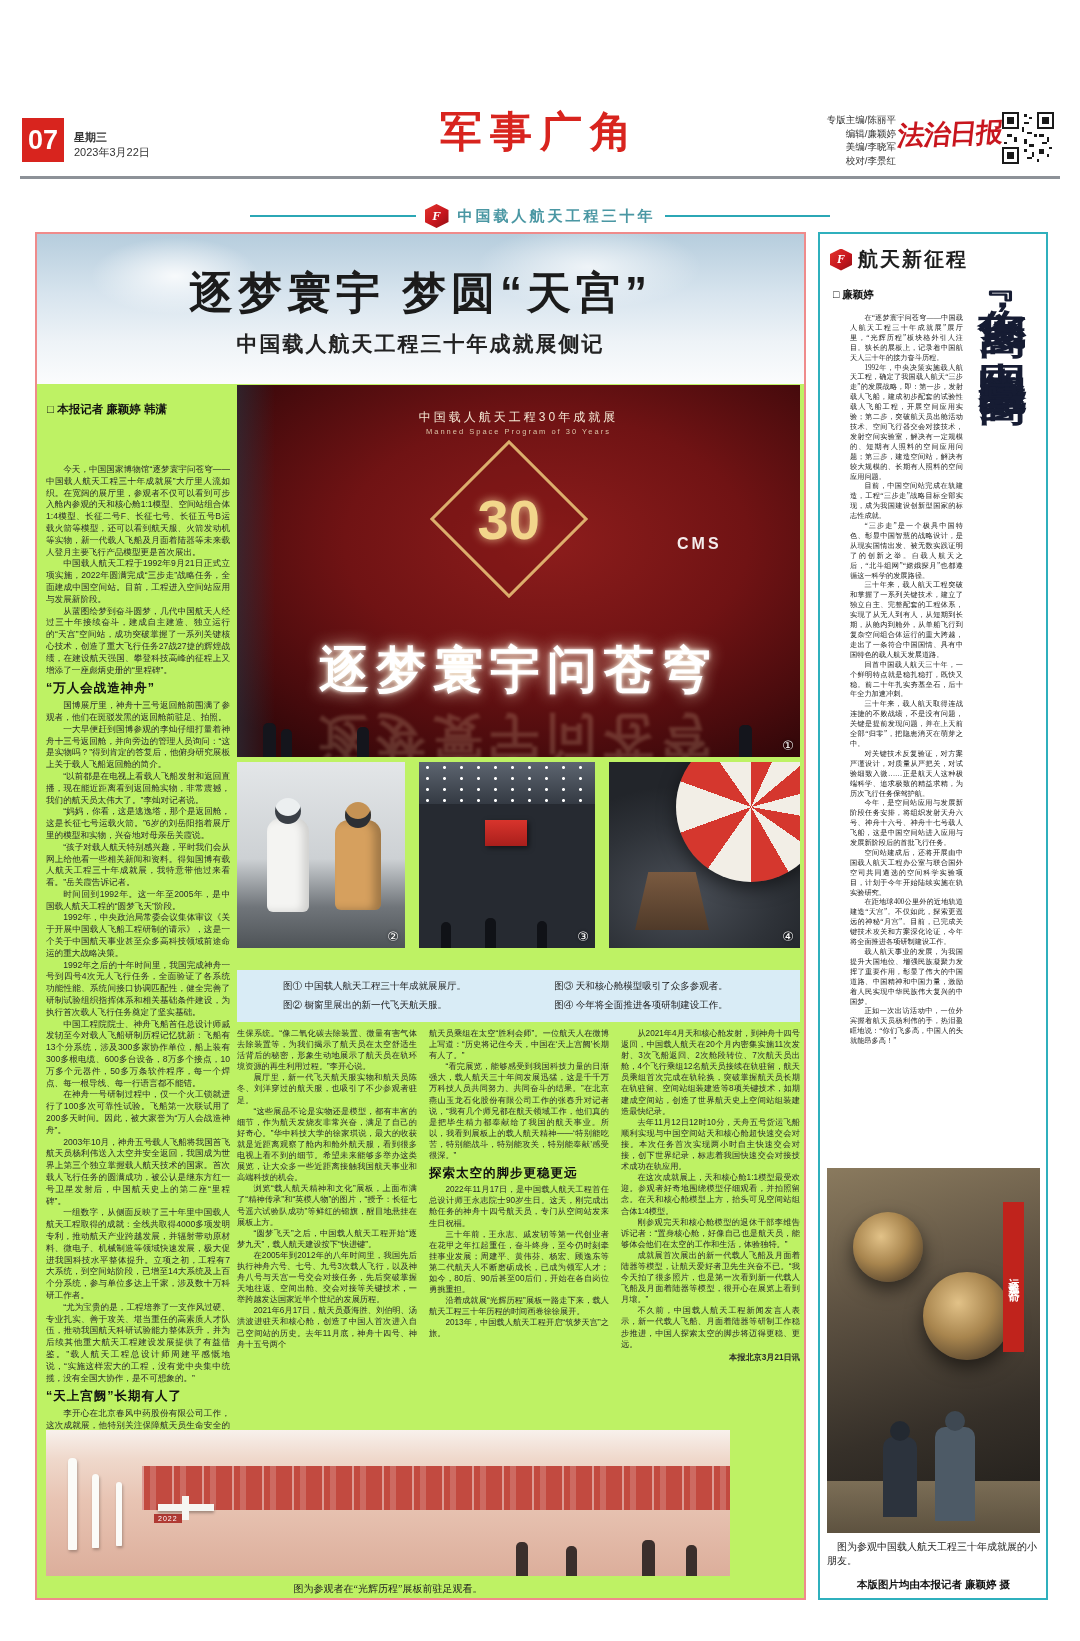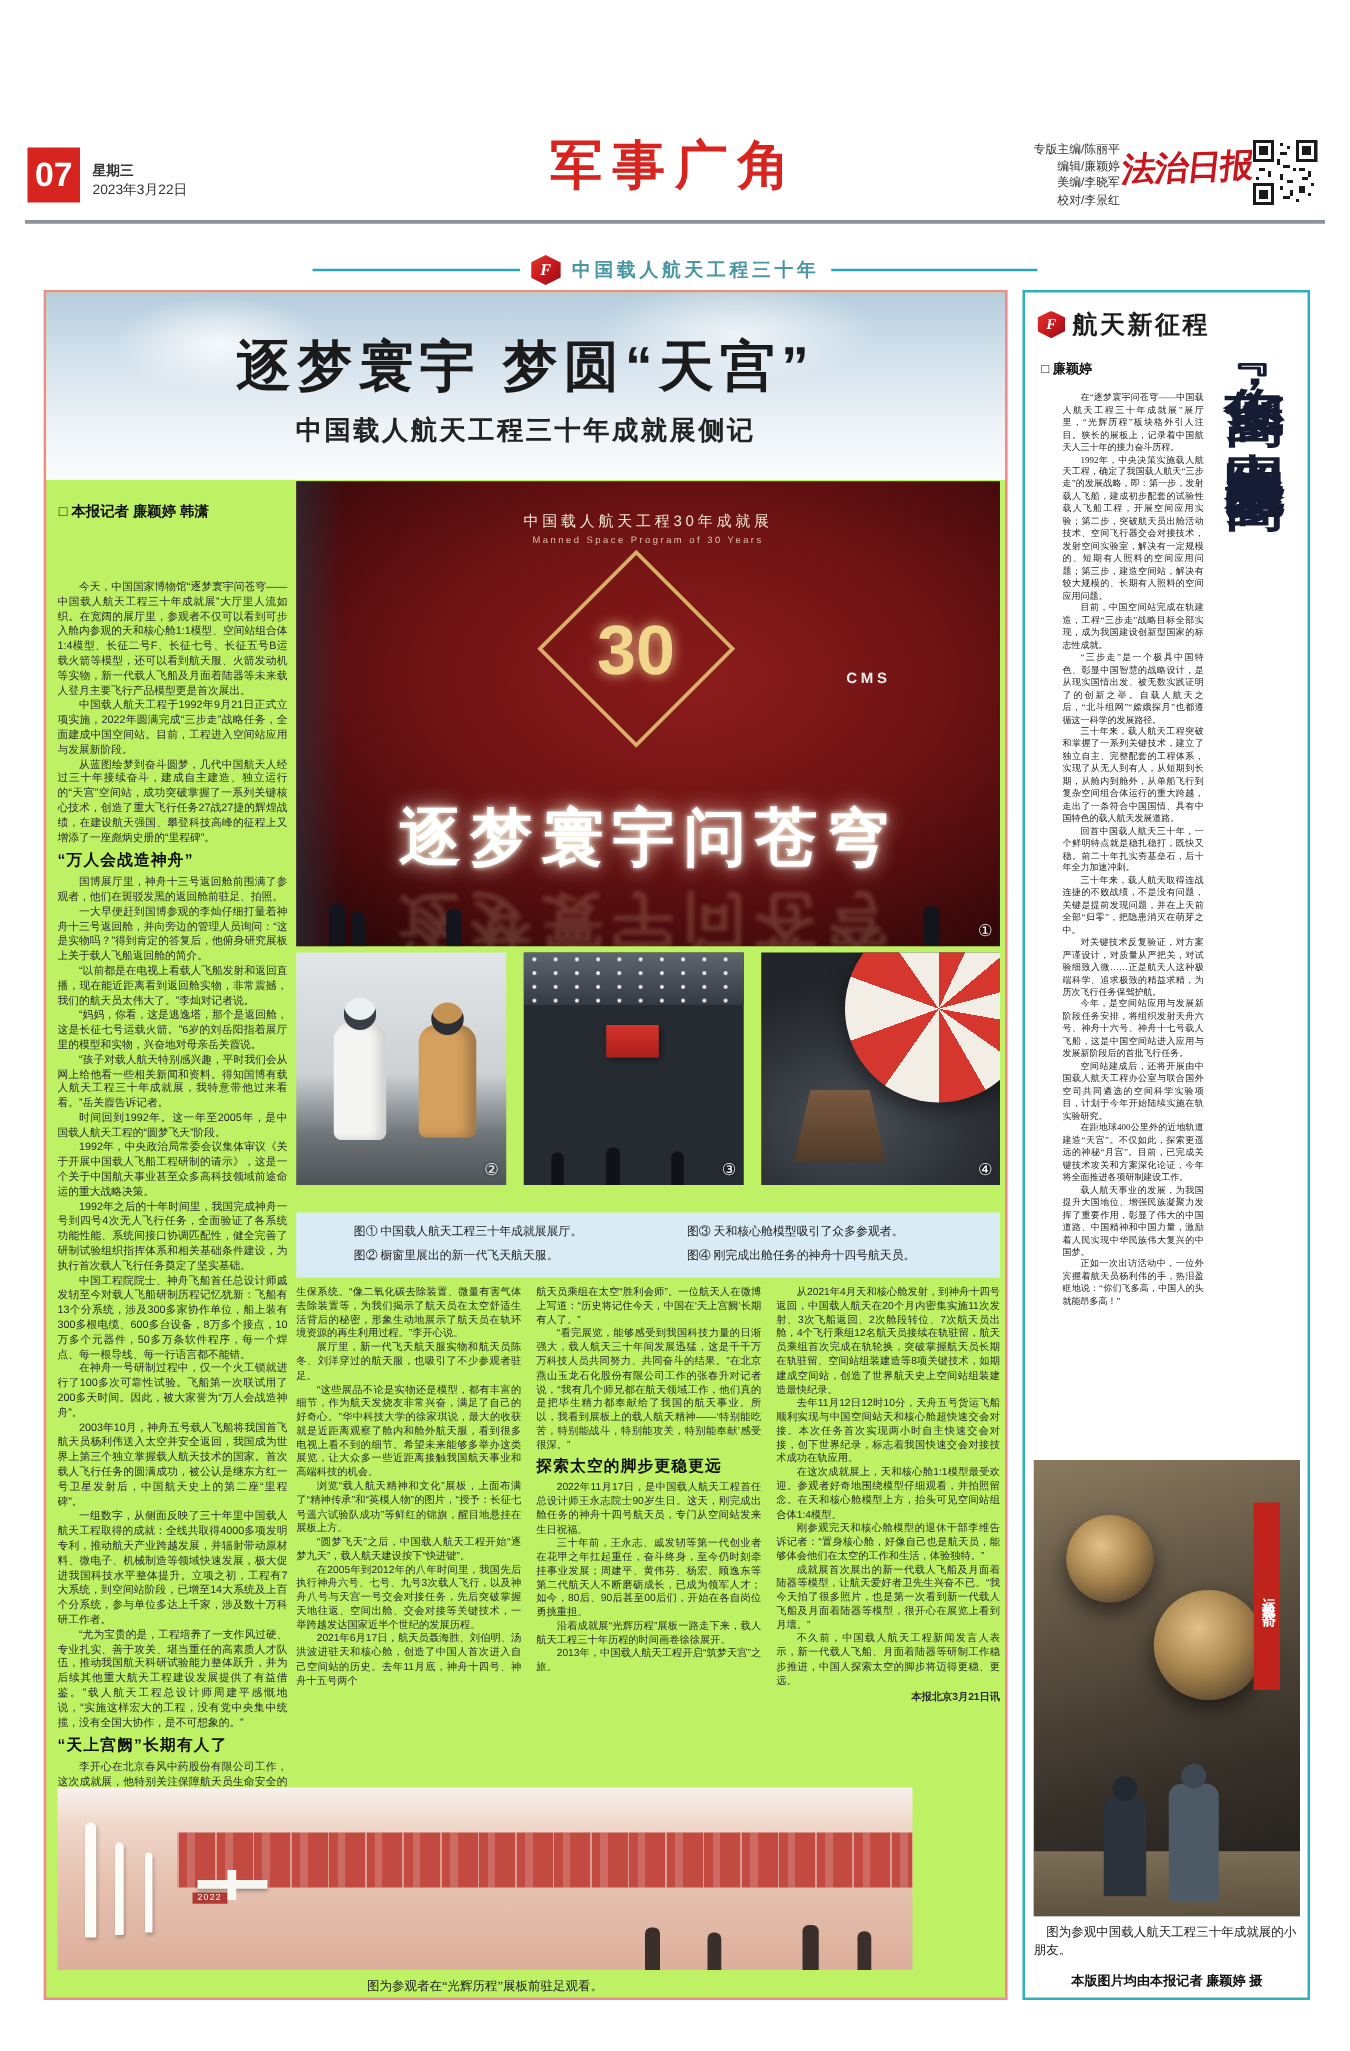--- a/index.html
+++ b/index.html
@@ -70,21 +70,21 @@
                   radial-gradient(420px 260px at 55% 42%, #8d1d1c 0%, #701314 48%, #490b0d 82%, #320709 100%); }
   .photo-main .toptext { position:absolute; left:0; top:24px; width:100%; text-align:center;
                          color:#f3e7d3; font-size:12px; letter-spacing:3px; }
   .photo-main .topsub { position:absolute; left:0; top:42px; width:100%; text-align:center;
                         color:#d9c3a6; font-size:7.5px; letter-spacing:2px; }
   .emblem { position:absolute; left:216px; top:78px; width:112px; height:112px; transform:rotate(45deg);
             border:3px solid rgba(236,201,123,.85); background:rgba(120,20,20,.35);
             display:flex; align-items:center; justify-content:center; }
   .emblem span { transform:rotate(-45deg); font-size:56px; font-weight:900; color:#f2d68b;
                  text-shadow:0 0 10px rgba(255,230,170,.8); }
-  .cms { position:absolute; left:440px; top:150px; color:rgba(255,255,255,.92); font-size:12px;
+  .cms { position:absolute; left:440px; top:150px; color:rgba(255,255,255,.92); font-size:16px;
          font-weight:700; letter-spacing:3px; }
   .slogan { position:absolute; left:0; top:252px; width:100%; text-align:center; white-space:nowrap;
             font-size:50px; font-weight:900; color:#ffffff; letter-spacing:7px;
             text-shadow:0 0 16px rgba(255,244,214,.95), 0 0 4px #fff; }
   .slogan-reflect { position:absolute; left:0; top:318px; width:100%; text-align:center; white-space:nowrap;
             font-size:50px; font-weight:900; color:#ffe9bb; letter-spacing:7px;
             transform:scaleY(-1); opacity:.18; filter:blur(1.5px); }
   .sil { position:absolute; bottom:0; background:#14151c; border-radius:5px 5px 0 0; }
 
   
@@ -306,21 +306,21 @@
     <figure class="photo-capsule">
       <span class="parachute"></span>
       <span class="capsule"></span>
       <span class="num-badge">④</span>
     </figure>
 
     <div class="caption-box">
         <p class="cap">图① 中国载人航天工程三十年成就展展厅。</p>
         <p class="cap">图② 橱窗里展出的新一代飞天航天服。</p>
         <p class="cap">图③ 天和核心舱模型吸引了众多参观者。</p>
-        <p class="cap">图④ 刚完成出舱任务的神舟十四号航天员。</p>
+        <p class="cap">图④ 今年将全面推进各项研制建设工作。</p>
       </div>
 
     <div class="col col-a">
         <p class="blk pc">生保系统。“像二氧化碳去除装置、微量有害气体去除装置等，为我们揭示了航天员在太空舒适生活背后的秘密，形象生动地展示了航天员在轨环境资源的再生利用过程。”李开心说。</p>
         <p class="blk p">展厅里，新一代飞天航天服实物和航天员陈冬、刘洋穿过的航天服，也吸引了不少参观者驻足。</p>
         <p class="blk p">“这些展品不论是实物还是模型，都有丰富的细节，作为航天发烧友非常兴奋，满足了自己的好奇心。”华中科技大学的徐家琪说，最大的收获就是近距离观察了舱内和舱外航天服，看到很多电视上看不到的细节。希望未来能够多举办这类展览，让大众多一些近距离接触我国航天事业和高端科技的机会。</p>
         <p class="blk p">浏览“载人航天精神和文化”展板，上面布满了“精神传承”和“英模人物”的图片，“授予：长征七号遥六试验队成功”等鲜红的锦旗，醒目地悬挂在展板上方。</p>
         <p class="blk p">“圆梦飞天”之后，中国载人航天工程开始“逐梦九天”，载人航天建设按下“快进键”。</p>
         <p class="blk p">在2005年到2012年的八年时间里，我国先后执行神舟六号、七号、九号3次载人飞行，以及神舟八号与天宫一号交会对接任务，先后突破掌握天地往返、空间出舱、交会对接等关键技术，一举跨越发达国家近半个世纪的发展历程。</p>
         <p class="blk p">2021年6月17日，航天员聂海胜、刘伯明、汤洪波进驻天和核心舱，创造了中国人首次进入自己空间站的历史。去年11月底，神舟十四号、神舟十五号两个</p>

